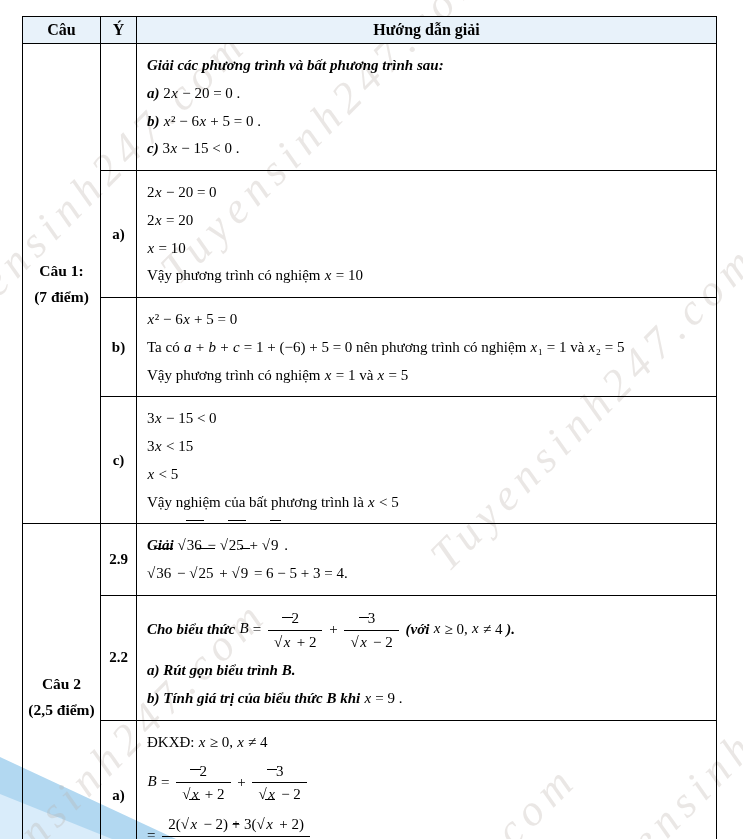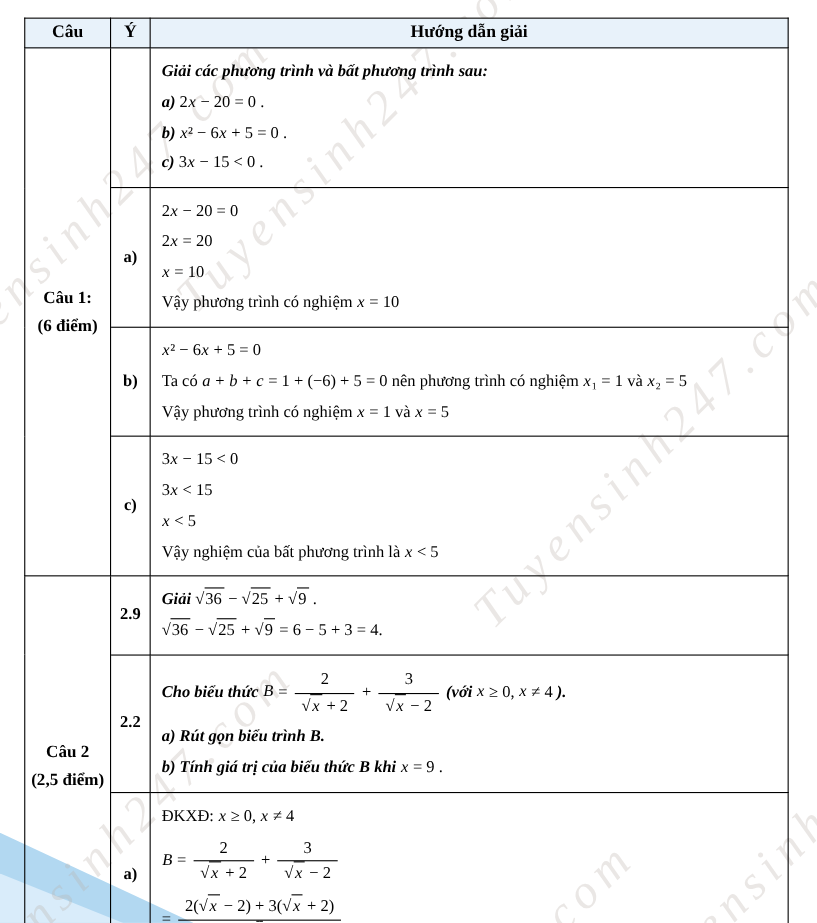--- a/index.html
+++ b/index.html
@@ -37,21 +37,21 @@
     color:#000000;font-weight:bold;font-size:15.5px;text-align:center;vertical-align:middle;
   }
   td.cau .cl{margin:8px 0;}
   td.y{font-weight:bold;font-size:15px;text-align:center;vertical-align:middle;}
   td.content{padding:3px 10px;font-size:15px;vertical-align:middle;}
   .line{margin:9px 0;line-height:1.25;}
   .bi{font-weight:bold;font-style:italic;}
   .m i{font-style:italic;padding:0 0.5px;}
   .sq{white-space:nowrap;}
   .sq .rad{font-style:normal;}
-  .sq .ov{border-top:1.3px solid #000;padding:2px 2px 0 1px;}
+  .sq .ov{border-top:1.3px solid #000;padding:16px 2px 0 1px;}
   .frac{display:inline-block;vertical-align:middle;text-align:center;margin:1px 3px;}
   .frac .num{display:block;border-bottom:1.3px solid #000;padding:0 6px 2px;}
   .frac .den{display:block;padding:2px 6px 0;}
 </style>
 </head>
 <body>
 
 <div class="wm wm1">Tuyensinh247.com</div>
 <div class="wm wm2">Tuyensinh247.com</div>
 <div class="wm wm3">Tuyensinh247.com</div>
@@ -71,21 +71,21 @@
     <tr>
       <th>Câu</th>
       <th>Ý</th>
       <th>Hướng dẫn giải</th>
     </tr>
   </thead>
   <tbody>
       <tr>
         <td class="cau" rowspan="4">
           <div class="cl">Câu 1:</div>
-          <div class="cl">(6 điểm)</div>
+          <div class="cl">(7 điểm)</div>
         </td>
         <td class="y"></td>
         <td class="content">
           <div class="line"><span class="bi">Giải các phương trình và bất phương trình sau:</span></div>
           <div class="line"><span class="bi">a) </span><span class="m">2<i>x</i> − 20 = 0</span> .</div>
           <div class="line"><span class="bi">b) </span><span class="m"><i>x</i>² − 6<i>x</i> + 5 = 0</span> .</div>
           <div class="line"><span class="bi">c) </span><span class="m">3<i>x</i> − 15 &lt; 0</span> .</div>
         </td>
       </tr>
       <tr>

